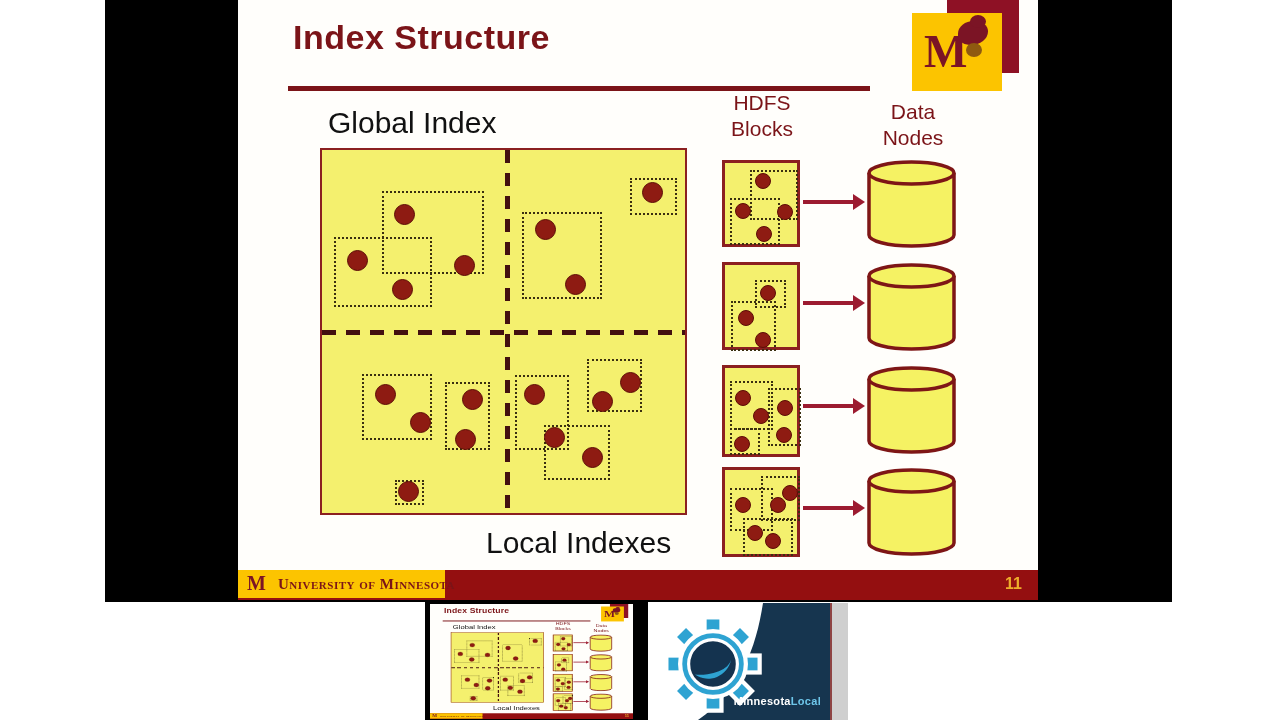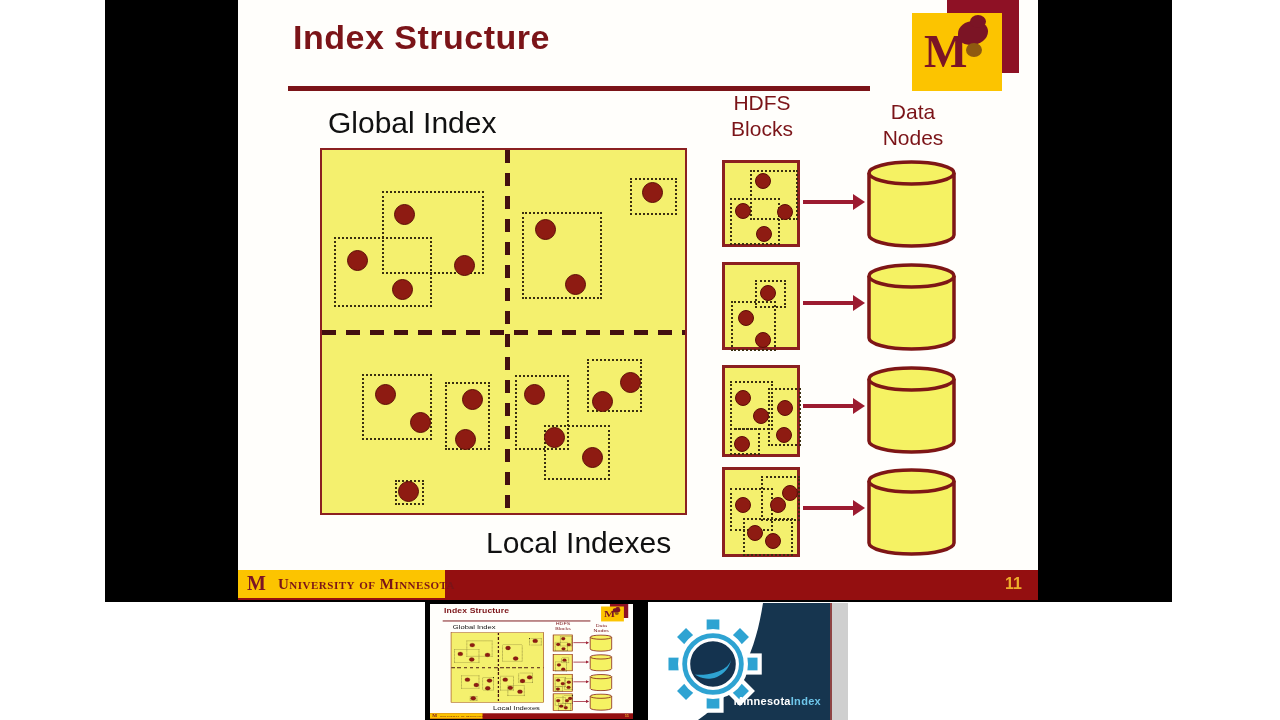--- a/index.html
+++ b/index.html
@@ -339,16 +339,16 @@
     <g fill="#2ea3d2" stroke="#ffffff" stroke-width="4">
       <rect x="42" y="6" width="16" height="88"></rect>
       <rect x="42" y="6" width="16" height="88" transform="rotate(45 50 50)"></rect>
       <rect x="42" y="6" width="16" height="88" transform="rotate(90 50 50)"></rect>
       <rect x="42" y="6" width="16" height="88" transform="rotate(135 50 50)"></rect>
     </g>
     <circle cx="50" cy="50" r="31" fill="#2ea3d2" stroke="#ffffff" stroke-width="4"></circle>
     <circle cx="50" cy="50" r="23" fill="#14334f" stroke="#ffffff" stroke-width="3"></circle>
     <path d="M33 60 A22 22 0 0 0 67 46 A30 16 0 0 1 33 60 Z" fill="#2ea3d2"></path>
   </svg>
-  <div class="lt-text"><span class="w">Minnesota</span><span class="b">Index</span></div>
+  <div class="lt-text"><span class="w">Minnesota</span><span class="b">Local</span></div>
 </div>
 
 <div id="edge-strip"></div>
 
 </body></html>

